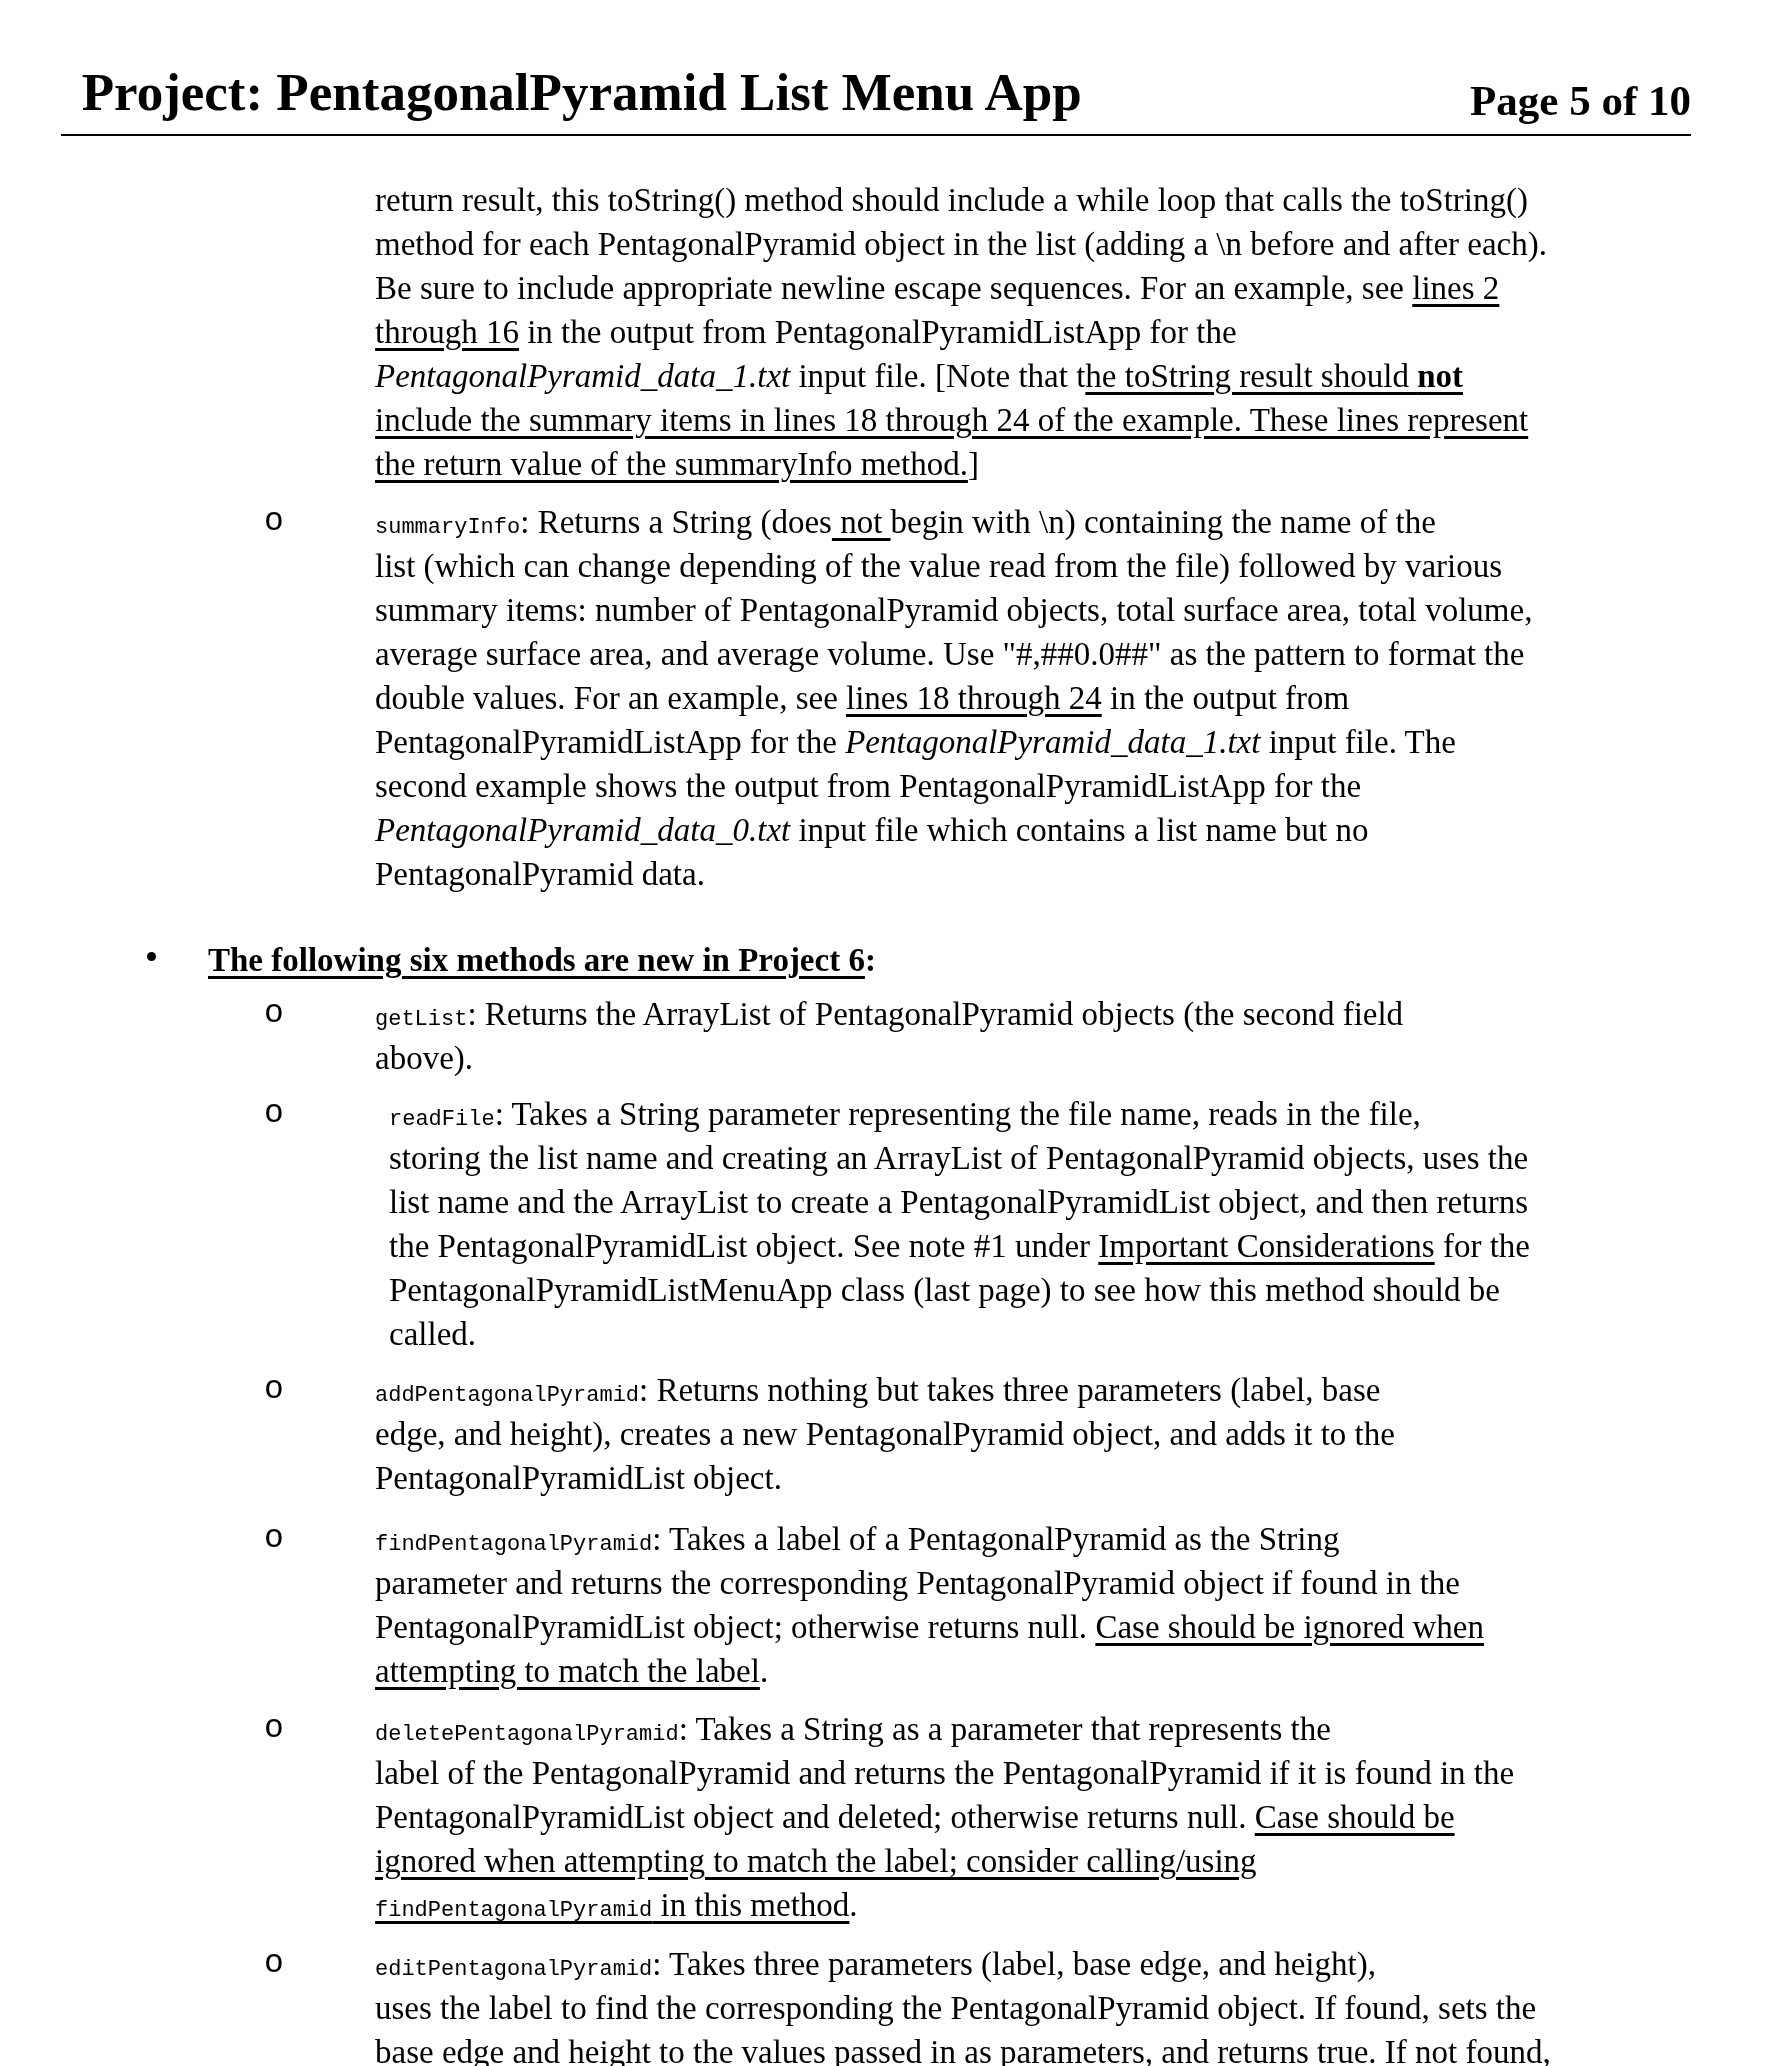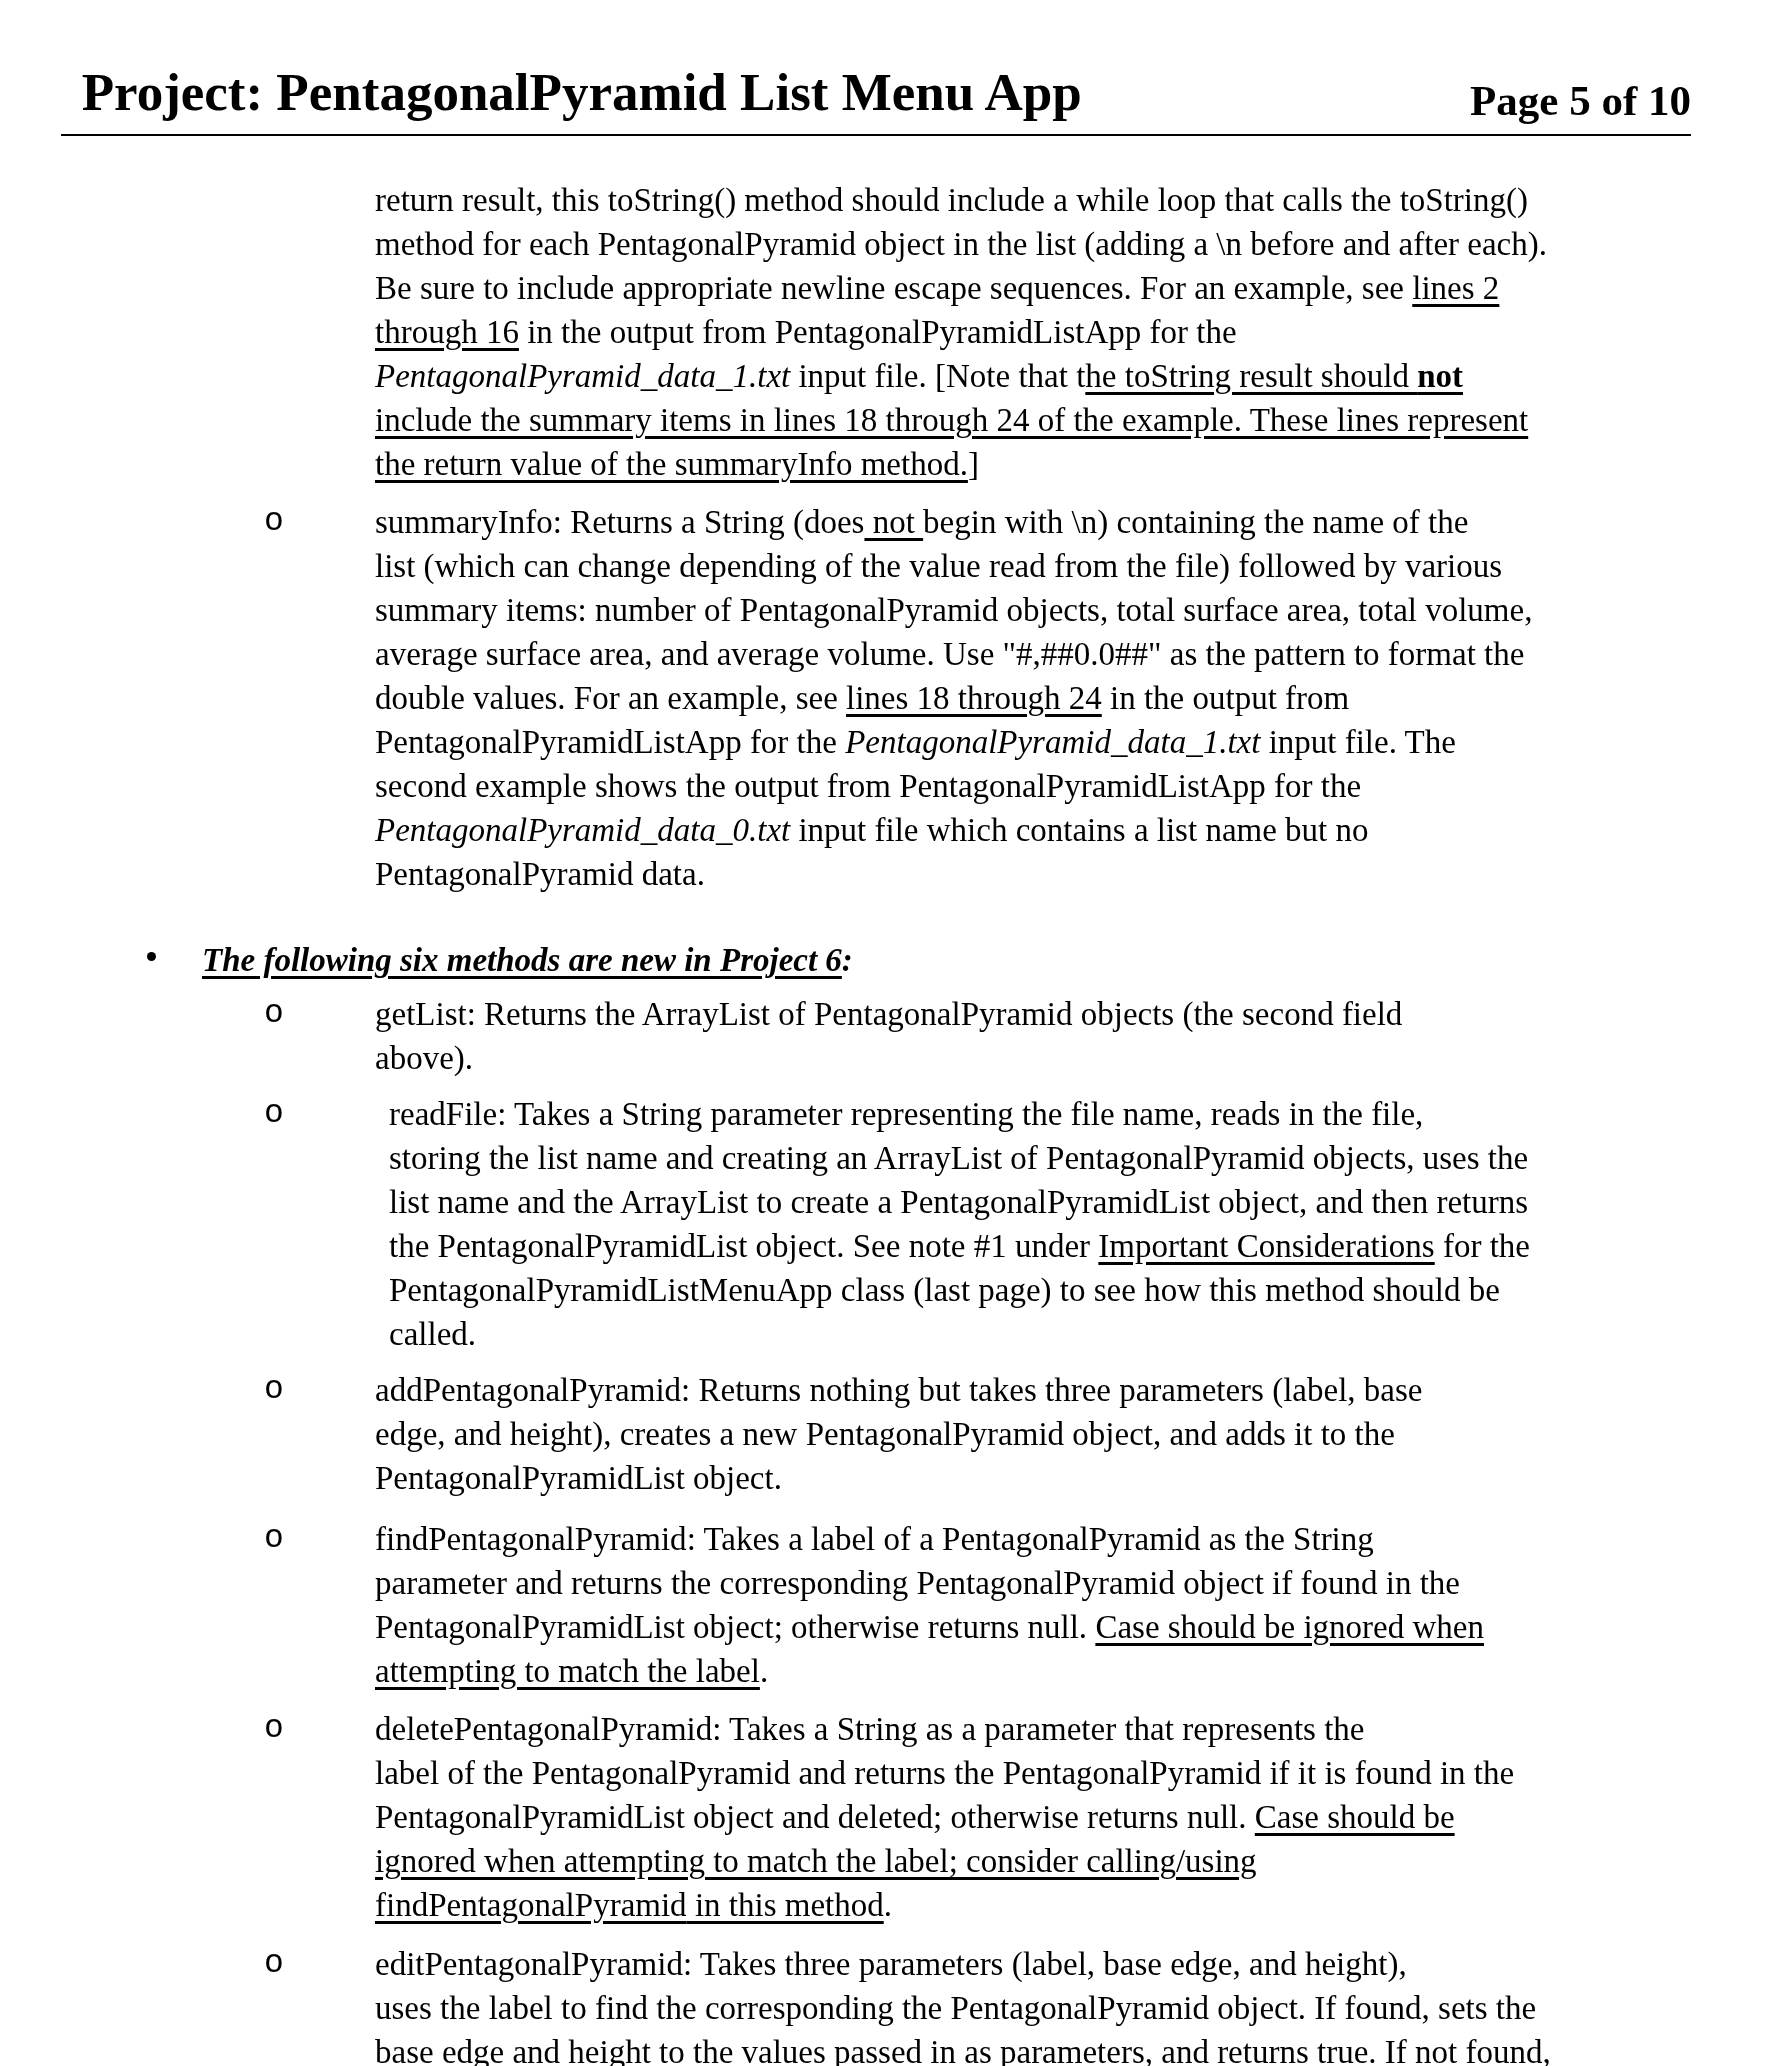--- a/index.html
+++ b/index.html
@@ -19,21 +19,21 @@
       position: absolute; right: 0; top: 16.5px;
       font-weight: bold; font-size: 43px; line-height: 62px; white-space: nowrap;
     }
     .rule-top { position: absolute; left: 61px; top: 134px; width: 1630px; height: 2.1px; background: #000; }
 
     .content { position: absolute; left: 0; top: 0; width: 1774px; }
     .para {
       position: absolute; font-size: 33px; line-height: 44px;
     }
     .para .line { display: block; white-space: nowrap; height: 44px; margin-left: 44px; }
-    .code { font-family: Liberation Serif, serif; font-size: 33px; }
+    .code { font-family: Liberation Mono, monospace; font-size: 22px; }
     u { text-decoration: underline; text-decoration-thickness: 2.5px; text-underline-offset: 5px; }
     .bullet-o {
       position: absolute; font-family: "Liberation Mono", "DejaVu Sans Mono", monospace;
       font-size: 33px; line-height: 44px;
     }
     .bullet-dot {
       position: absolute; width: 9px; height: 9px; border-radius: 50%; background: #000;
     }
     .section-heading {
       position: absolute; font-weight: bold; font-size: 33px; line-height: 44px; white-space: nowrap;
@@ -67,21 +67,21 @@
     <span class="line">summary items:  number of PentagonalPyramid objects, total surface area, total volume,</span>
     <span class="line">average surface area, and average volume.  Use "#,##0.0##" as the pattern to format the</span>
     <span class="line"><span>double values.  For an example, see </span><u>lines 18 through 24</u><span> in the output from</span></span>
     <span class="line"><span>PentagonalPyramidListApp for the </span><i>PentagonalPyramid_data_1.txt</i><span> input file.  The</span></span>
     <span class="line">second example shows the output from PentagonalPyramidListApp for the</span>
     <span class="line"><i>PentagonalPyramid_data_0.txt</i><span> input file which contains a list name but no</span></span>
     <span class="line">PentagonalPyramid data.</span>
   </div>
 
   <div class="bullet-dot" style="left:147px; top:952px;"></div>
-  <div class="section-heading" style="left:202px; top:938px;font-style:italic;"><u>The following six methods are new in Project 6</u><span>:</span></div>
+  <div class="section-heading" style="left:208px; top:938px;"><u>The following six methods are new in Project 6</u><span>:</span></div>
 
   <div class="bullet-o" style="left:264px; top:992px;">o</div>
   <div class="para" style="left:331px; top:992px;">
     <span class="line"><span class="code">getList</span><span>:  Returns the ArrayList of PentagonalPyramid objects (the second field</span></span>
     <span class="line">above).</span>
   </div>
 
   <div class="bullet-o" style="left:264px; top:1092px;">o</div>
   <div class="para" style="left:345px; top:1092px;">
     <span class="line"><span class="code">readFile</span><span>:  Takes a String parameter representing the file name, reads in the file,</span></span>

